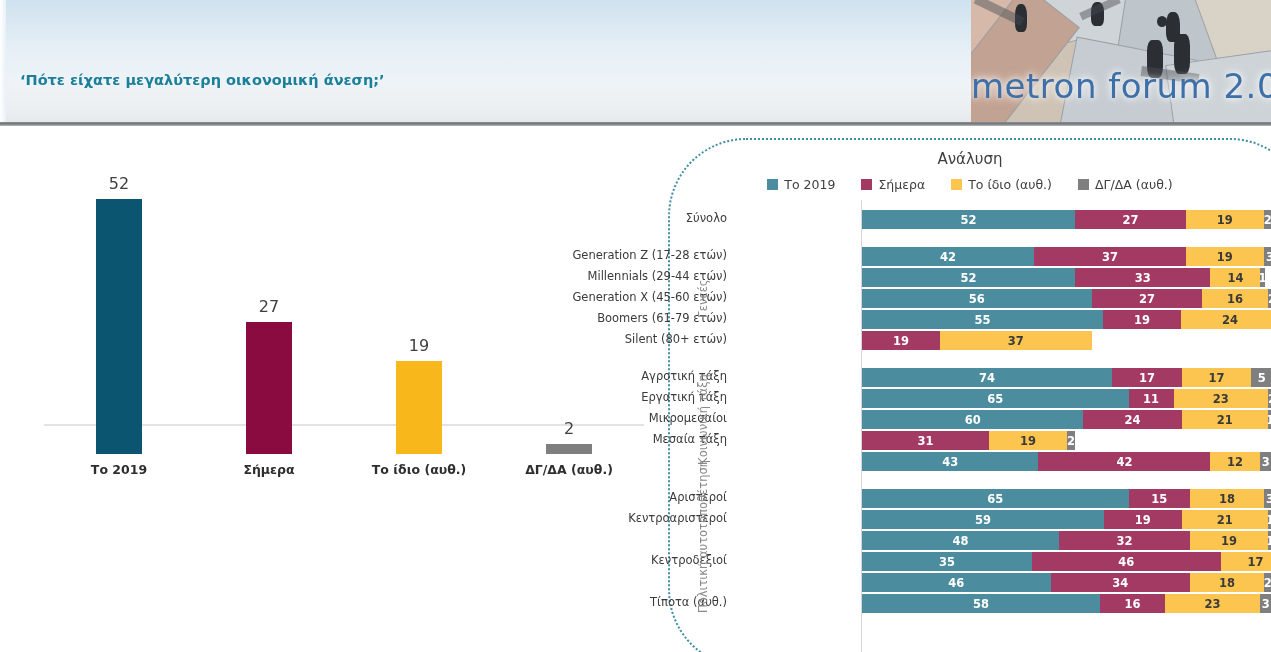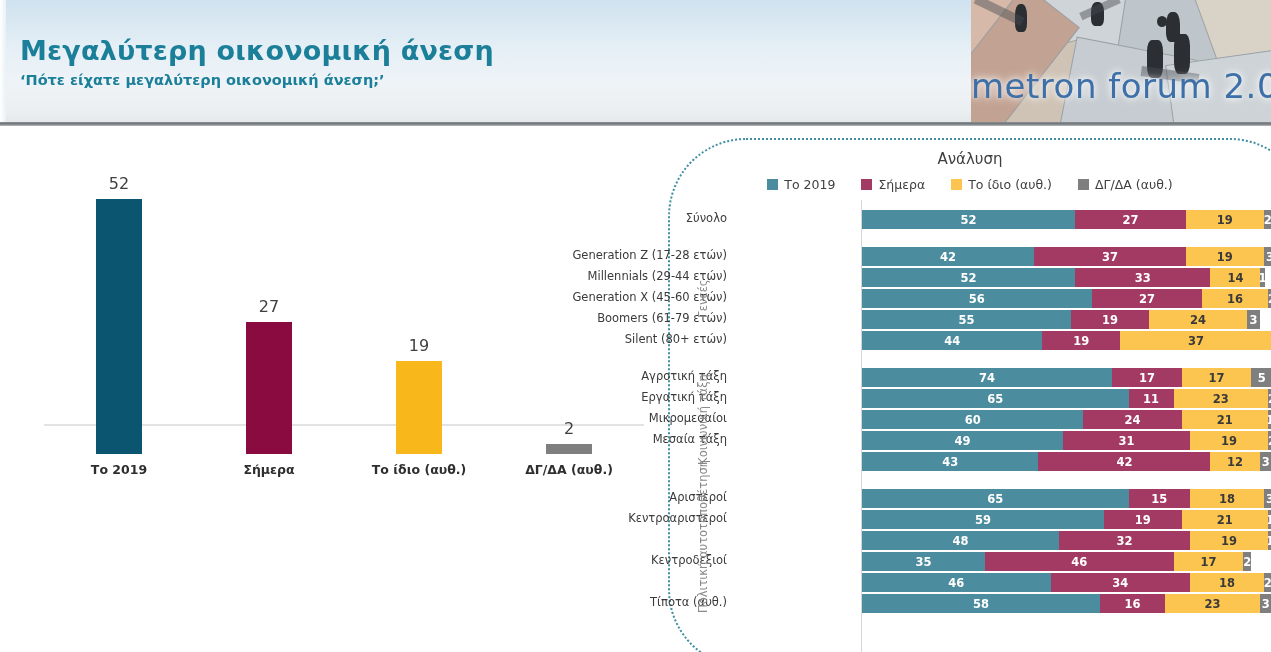--- a/index.html
+++ b/index.html
@@ -188,21 +188,20 @@
     transform: rotate(-90deg);
   }
 </style>
 </head>
 <body>
 
 <div id="slide">
 
   <div id="header">
     <div id="header-left-edge"></div>
-    <div id="title">Μεγαλύτερη οικονομική άνεση</div>
     <div id="subtitle">‘Πότε είχατε μεγαλύτερη οικονομική άνεση;’</div>
     <div id="header-bottom-rule"></div>
 
     <div id="logo">
       <div class="facet" style="left:-30px;  top:-20px;  width:120px; height:95px;  transform:rotate(18deg);  background:#d6b9a8;"></div>
       <div class="facet" style="left:50px;   top:-40px;  width:150px; height:120px; transform:rotate(-12deg); background:#cfd4d8;"></div>
       <div class="facet" style="left:150px;  top:-25px;  width:130px; height:110px; transform:rotate(9deg);   background:#bfc6cb;"></div>
       <div class="facet" style="left:240px;  top:-30px;  width:110px; height:130px; transform:rotate(-20deg); background:#d9d2c6;"></div>
       <div class="facet" style="left:-20px;  top:55px;   width:140px; height:90px;  transform:rotate(-14deg); background:#cfc3b5;"></div>
       <div class="facet" style="left:95px;   top:48px;   width:130px; height:100px; transform:rotate(11deg);  background:#c6ccd1;"></div>
@@ -303,30 +302,29 @@
           <div class="sbar">
             <div class="seg teal" style="width: 229.6px;">56</div>
             <div class="seg mag" style="width: 110.7px;">27</div>
             <div class="seg yel" style="width: 65.6px;">16</div>
             <div class="seg gry" style="width: 8.2px;">2</div>
           </div>
         </div>
         <div class="srow" style="top: 110px; width: 640px;">
           <div class="srow-label">Boomers (61-79 ετών)</div>
           <div class="sbar">
-            <div class="seg teal" style="width: 209px;">55</div>
+            <div class="seg teal" style="width: 241px;">55</div>
             <div class="seg mag" style="width: 77.9px;">19</div>
             <div class="seg yel" style="width: 98.4px;">24</div>
             <div class="seg gry" style="width: 12.3px;">3</div>
           </div>
         </div>
         <div class="srow" style="top: 131px; width: 640px;">
           <div class="srow-label">Silent (80+ ετών)</div>
           <div class="sbar">
-            <div class="seg teal" style="width: 180.4px;">44</div>
             <div class="seg mag" style="width: 77.9px;">19</div>
             <div class="seg yel" style="width: 151.7px;">37</div>
           </div>
         </div>
         <div class="srow" style="top: 168px; width: 640px;">
           <div class="srow-label">Αγροτική τάξη</div>
           <div class="sbar">
             <div class="seg teal" style="width: 250.1px;">74</div>
             <div class="seg mag" style="width: 69.7px;">17</div>
             <div class="seg yel" style="width: 69.7px;">17</div>
@@ -347,21 +345,20 @@
           <div class="sbar">
             <div class="seg teal" style="width: 221.4px;">60</div>
             <div class="seg mag" style="width: 98.4px;">24</div>
             <div class="seg yel" style="width: 86.1px;">21</div>
             <div class="seg gry" style="width: 4.1px;">1</div>
           </div>
         </div>
         <div class="srow" style="top: 231px; width: 640px;">
           <div class="srow-label">Μεσαία τάξη</div>
           <div class="sbar">
-            <div class="seg teal" style="width: 200.9px;">49</div>
             <div class="seg mag" style="width: 127.1px;">31</div>
             <div class="seg yel" style="width: 77.9px;">19</div>
             <div class="seg gry" style="width: 8.2px;">2</div>
           </div>
         </div>
         <div class="srow" style="top: 252px; width: 640px;">
           <div class="sbar">
             <div class="seg teal" style="width: 176.3px;">43</div>
             <div class="seg mag" style="width: 172.2px;">42</div>
             <div class="seg yel" style="width: 49.2px;">12</div>
@@ -390,21 +387,21 @@
           <div class="sbar">
             <div class="seg teal" style="width: 196.8px;">48</div>
             <div class="seg mag" style="width: 131.2px;">32</div>
             <div class="seg yel" style="width: 77.9px;">19</div>
             <div class="seg gry" style="width: 4.1px;">1</div>
           </div>
         </div>
         <div class="srow" style="top: 352px; width: 640px;">
           <div class="srow-label">Κεντροδεξιοί</div>
           <div class="sbar">
-            <div class="seg teal" style="width: 123px;">35</div>
+            <div class="seg teal" style="width: 170px;">35</div>
             <div class="seg mag" style="width: 188.6px;">46</div>
             <div class="seg yel" style="width: 69.7px;">17</div>
             <div class="seg gry" style="width: 8.2px;">2</div>
           </div>
         </div>
         <div class="srow" style="top: 373px; width: 640px;">
           <div class="sbar">
             <div class="seg teal" style="width: 188.6px;">46</div>
             <div class="seg mag" style="width: 139.4px;">34</div>
             <div class="seg yel" style="width: 73.8px;">18</div>

